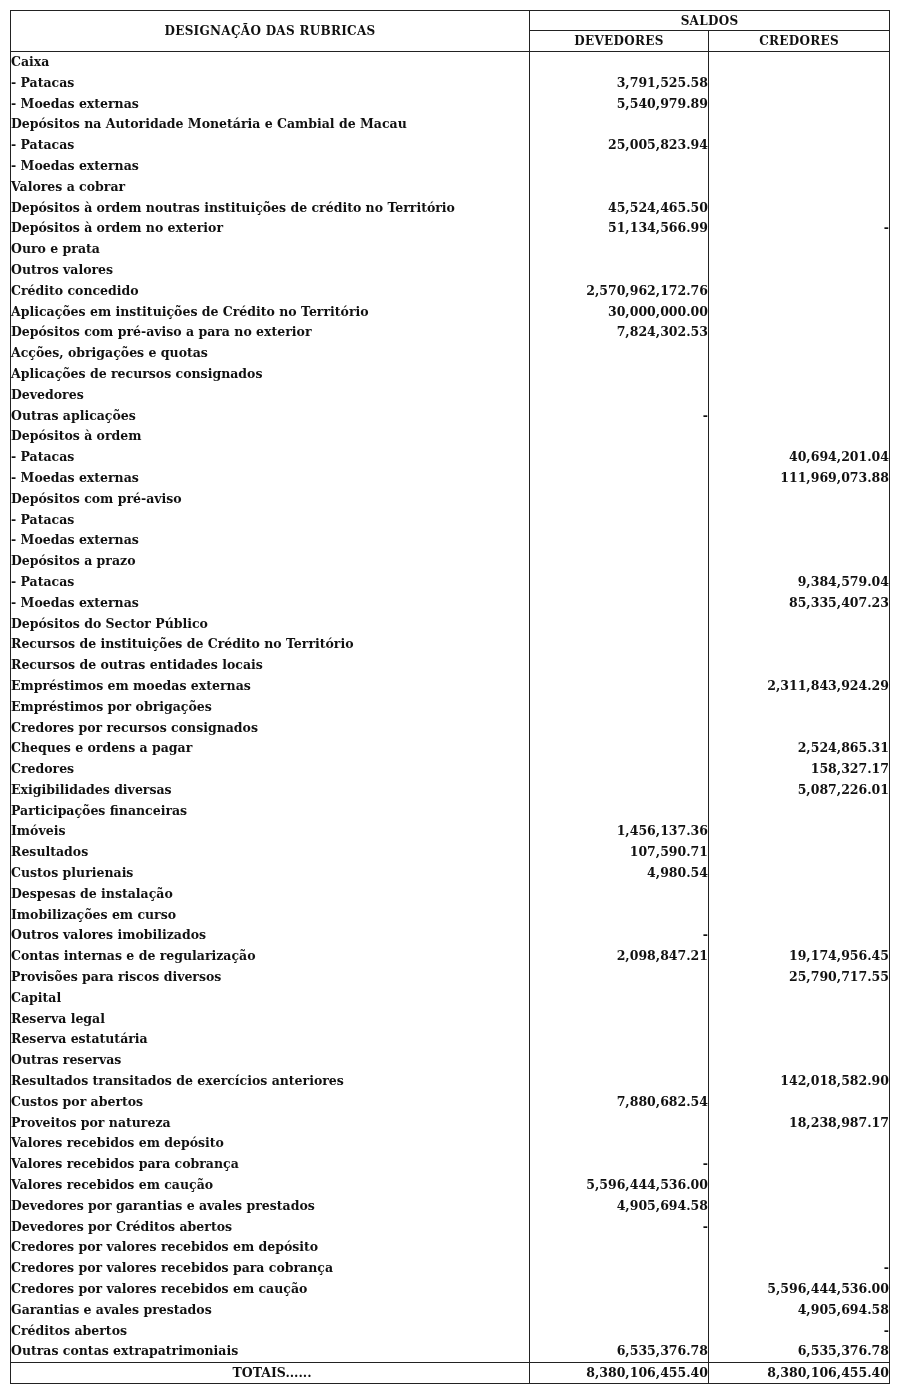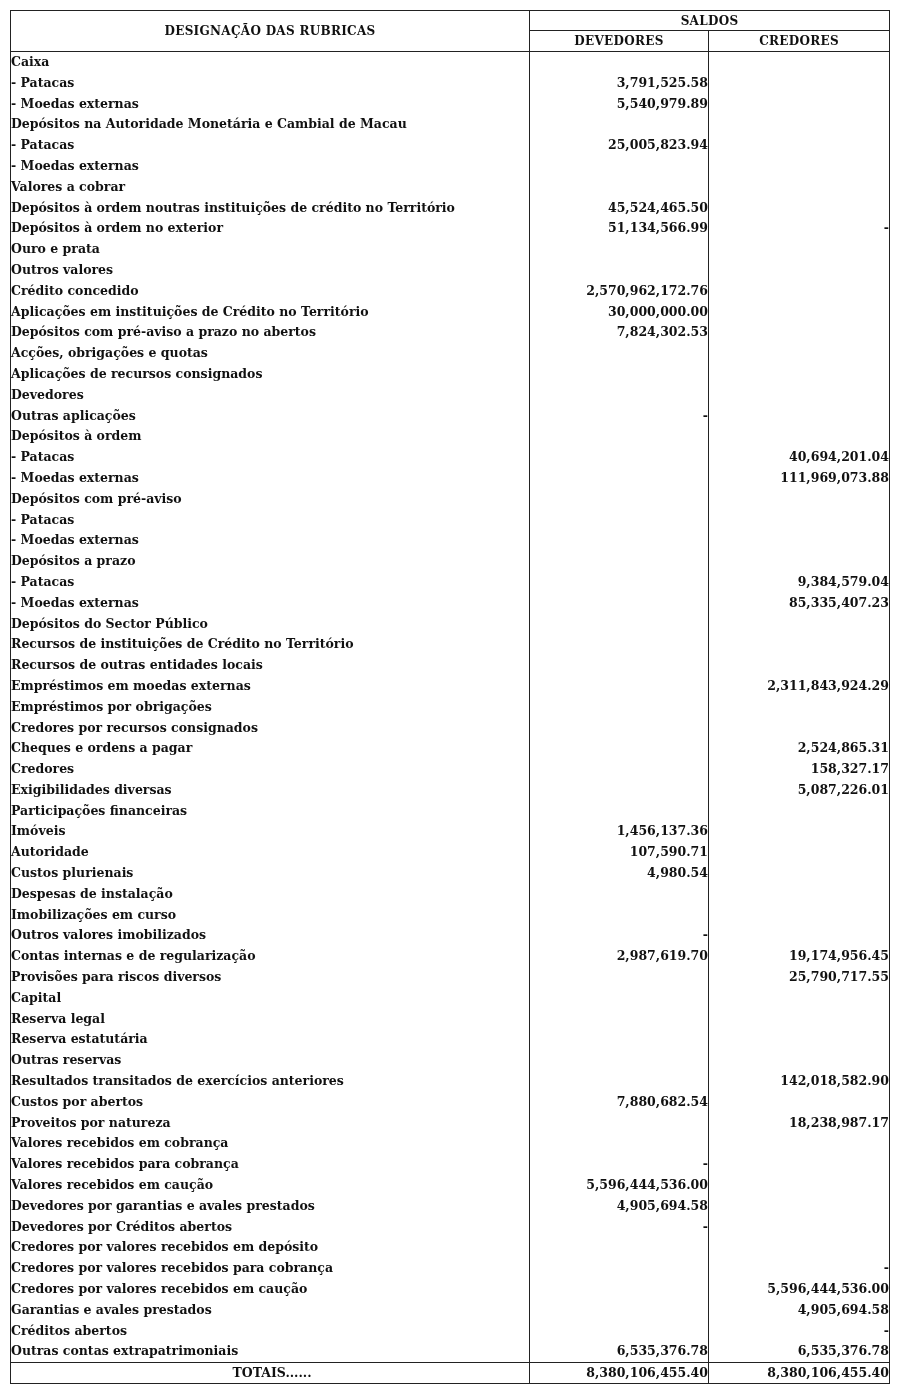--- a/index.html
+++ b/index.html
@@ -111,21 +111,21 @@
         <td class="label">Crédito concedido</td>
         <td class="num">2,570,962,172.76</td>
         <td class="num"></td>
       </tr>
       <tr class="body-row">
         <td class="label">Aplicações em instituições de Crédito no Território</td>
         <td class="num">30,000,000.00</td>
         <td class="num"></td>
       </tr>
       <tr class="body-row">
-        <td class="label">Depósitos com pré-aviso a prazo no abertos</td>
+        <td class="label">Depósitos com pré-aviso a para no exterior</td>
         <td class="num">7,824,302.53</td>
         <td class="num"></td>
       </tr>
       <tr class="body-row">
         <td class="label">Acções, obrigações e quotas</td>
         <td class="num"></td>
         <td class="num"></td>
       </tr>
       <tr class="body-row">
         <td class="label">Aplicações de recursos consignados</td>
@@ -236,21 +236,21 @@
         <td class="label">Participações financeiras</td>
         <td class="num"></td>
         <td class="num"></td>
       </tr>
       <tr class="body-row">
         <td class="label">Imóveis</td>
         <td class="num">1,456,137.36</td>
         <td class="num"></td>
       </tr>
       <tr class="body-row">
-        <td class="label">Autoridade</td>
+        <td class="label">Resultados</td>
         <td class="num">107,590.71</td>
         <td class="num"></td>
       </tr>
       <tr class="body-row">
         <td class="label">Custos plurienais</td>
         <td class="num">4,980.54</td>
         <td class="num"></td>
       </tr>
       <tr class="body-row">
         <td class="label">Despesas de instalação</td>
@@ -262,21 +262,21 @@
         <td class="num"></td>
         <td class="num"></td>
       </tr>
       <tr class="body-row">
         <td class="label">Outros valores imobilizados</td>
         <td class="num">-</td>
         <td class="num"></td>
       </tr>
       <tr class="body-row">
         <td class="label">Contas internas e de regularização</td>
-        <td class="num">2,987,619.70</td>
+        <td class="num">2,098,847.21</td>
         <td class="num">19,174,956.45</td>
       </tr>
       <tr class="body-row">
         <td class="label">Provisões para riscos diversos</td>
         <td class="num"></td>
         <td class="num">25,790,717.55</td>
       </tr>
       <tr class="body-row">
         <td class="label">Capital</td>
         <td class="num"></td>
@@ -306,21 +306,21 @@
         <td class="label">Custos por abertos</td>
         <td class="num">7,880,682.54</td>
         <td class="num"></td>
       </tr>
       <tr class="body-row">
         <td class="label">Proveitos por natureza</td>
         <td class="num"></td>
         <td class="num">18,238,987.17</td>
       </tr>
       <tr class="body-row">
-        <td class="label">Valores recebidos em cobrança</td>
+        <td class="label">Valores recebidos em depósito</td>
         <td class="num"></td>
         <td class="num"></td>
       </tr>
       <tr class="body-row">
         <td class="label">Valores recebidos para cobrança</td>
         <td class="num">-</td>
         <td class="num"></td>
       </tr>
       <tr class="body-row">
         <td class="label">Valores recebidos em caução</td>

